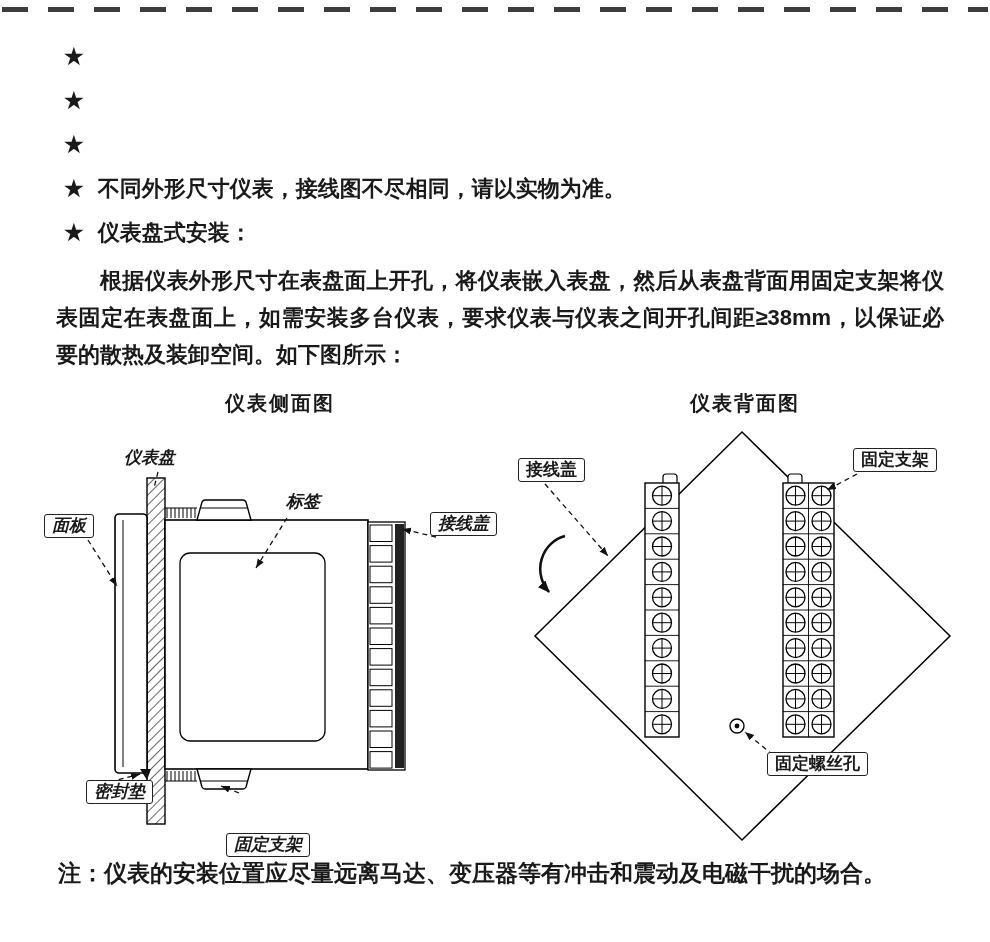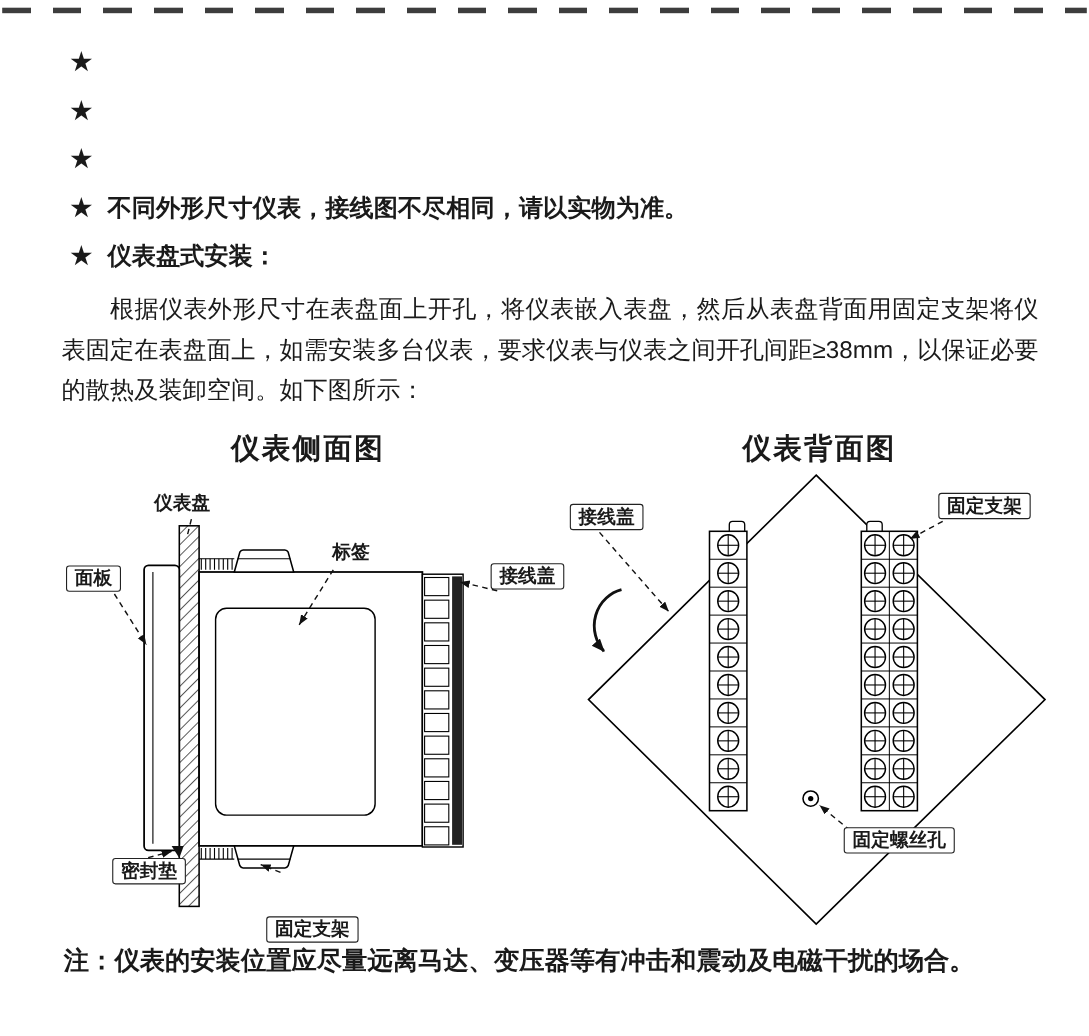--- a/index.html
+++ b/index.html
@@ -6,23 +6,23 @@
   html,body{background:#ffffff;}
   body{width:990px;height:942px;position:relative;overflow:hidden;
        font-family:"Liberation Sans",sans-serif;color:#1a1a1a;}
   .top-dash{position:absolute;top:7px;left:2px;right:2px;height:5px;
        background:repeating-linear-gradient(90deg,#3d3d3d 0 26px,transparent 26px 46px);}
   .bullets{position:absolute;top:42px;left:64px;width:900px;}
   .bullet{display:flex;align-items:flex-start;margin-bottom:15px;
        font-size:22px;font-weight:700;line-height:29px;}
   .star{margin-right:14px;}
   .para{position:absolute;top:262px;left:56px;width:888px;font-size:22px;
-       font-weight:400;line-height:37px;text-indent:2em;text-align:justify;}
+       font-weight:700;line-height:37px;text-indent:2em;text-align:justify;}
   .fig-title{position:absolute;top:390px;font-family:"Liberation Serif",serif;
-       font-size:26px;font-weight:700;letter-spacing:2px;text-align:center;}
+       font-size:20px;font-weight:700;letter-spacing:2px;text-align:center;}
   .fig-title.side{left:190px;width:180px;}
   .fig-title.back{left:655px;width:180px;}
   .fig{position:absolute;}
   .fig svg{display:block;overflow:visible;}
   .callout{position:absolute;font-size:17px;font-weight:700;white-space:nowrap;
        background:#fff;line-height:20px;}
   .callout.boxed{border:1px solid #222;border-radius:3px;padding:1px 7px;}
   .note{position:absolute;top:858px;left:58px;font-size:23px;font-weight:700;white-space:nowrap;}
   .dash{stroke:#111;stroke-width:1.3;fill:none;stroke-dasharray:5 4;}
   .ln{stroke:#000;fill:none;}
@@ -51,21 +51,21 @@
     <span class="star">★</span>
     <span>仪表盘式安装：</span>
   </div>
 </div>
 
 <div class="para">根据仪表外形尺寸在表盘面上开孔，将仪表嵌入表盘，然后从表盘背面用固定支架将仪表固定在表盘面上，如需安装多台仪表，要求仪表与仪表之间开孔间距≥38mm，以保证必要的散热及装卸空间。如下图所示：</div>
 
 <div class="fig-title side">仪表侧面图</div>
 <div class="fig-title back">仪表背面图</div>
 
-<div class="fig" style="left:40px;top:430px;width:470px;height:405px;">
+<div class="fig" style="left:24px;top:430px;width:470px;height:405px;font-style:italic;">
   <svg width="470" height="405" viewBox="0 0 470 405">
     <defs>
       <marker id="arwS" markerWidth="10" markerHeight="8" refX="9" refY="3.5" orient="auto" markerUnits="userSpaceOnUse">
         <path d="M0,0L9,3.5L0,7Z" fill="#111"></path>
       </marker>
       <pattern id="hatchP" width="7" height="7" patternUnits="userSpaceOnUse" patternTransform="rotate(45)">
         <line x1="0" y1="0" x2="0" y2="7" stroke="#555" stroke-width="1.8"></line>
       </pattern>
     </defs>
 

